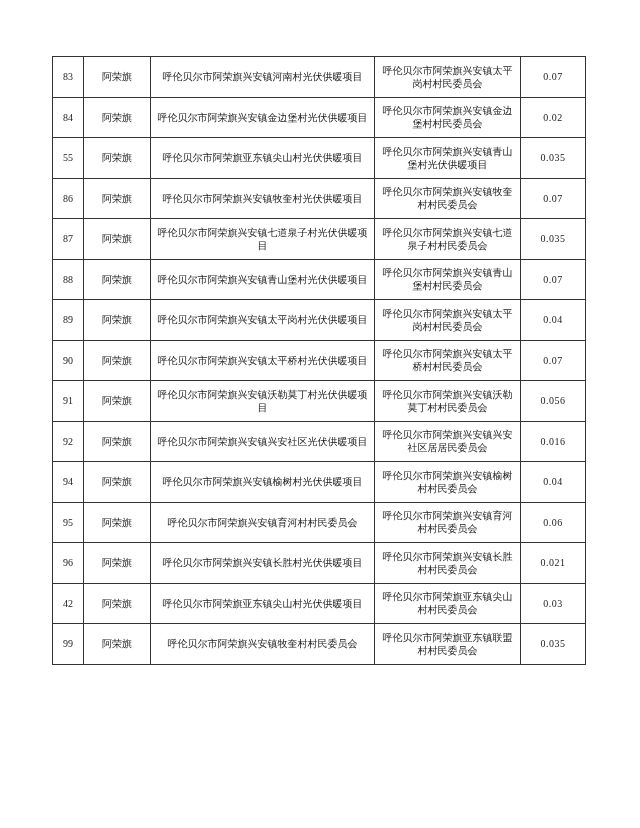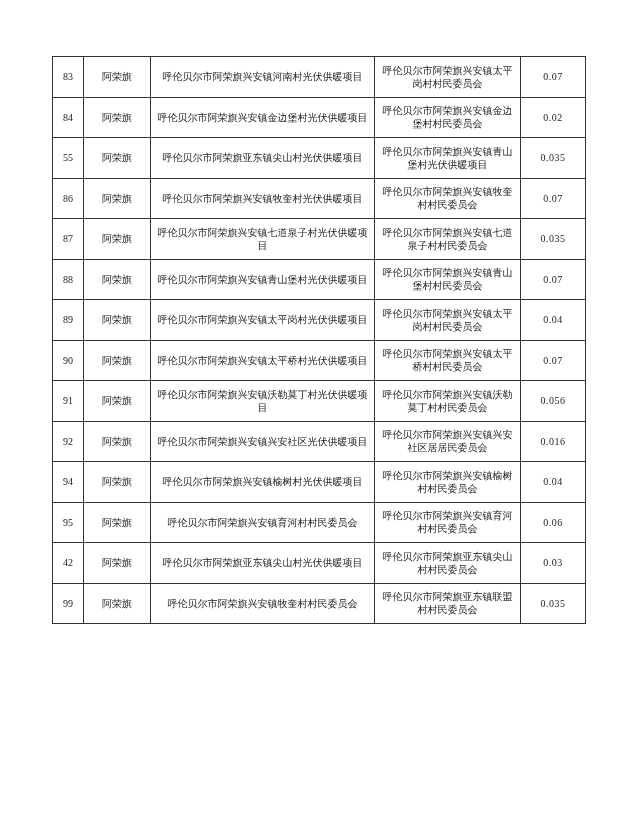--- a/index.html
+++ b/index.html
@@ -149,20 +149,27 @@
   </tr>
 
   <tr>
     <td class="cell-no">95</td>
     <td class="cell-banner">阿荣旗</td>
     <td class="cell-project">呼伦贝尔市阿荣旗兴安镇育河村村民委员会</td>
     <td class="cell-committee">呼伦贝尔市阿荣旗兴安镇育河村村民委员会</td>
     <td class="cell-value">0.06</td>
   </tr>
 
+  <tr>
+    <td class="cell-no">96</td>
+    <td class="cell-banner">阿荣旗</td>
+    <td class="cell-project">呼伦贝尔市阿荣旗兴安镇长胜村光伏供暖项目</td>
+    <td class="cell-committee">呼伦贝尔市阿荣旗兴安镇长胜村村民委员会</td>
+    <td class="cell-value">0.021</td>
+  </tr>
 
 
   <tr>
     <td class="cell-no">42</td>
     <td class="cell-banner">阿荣旗</td>
     <td class="cell-project">呼伦贝尔市阿荣旗亚东镇尖山村光伏供暖项目</td>
     <td class="cell-committee">呼伦贝尔市阿荣旗亚东镇尖山村村民委员会</td>
     <td class="cell-value">0.03</td>
   </tr>
 

